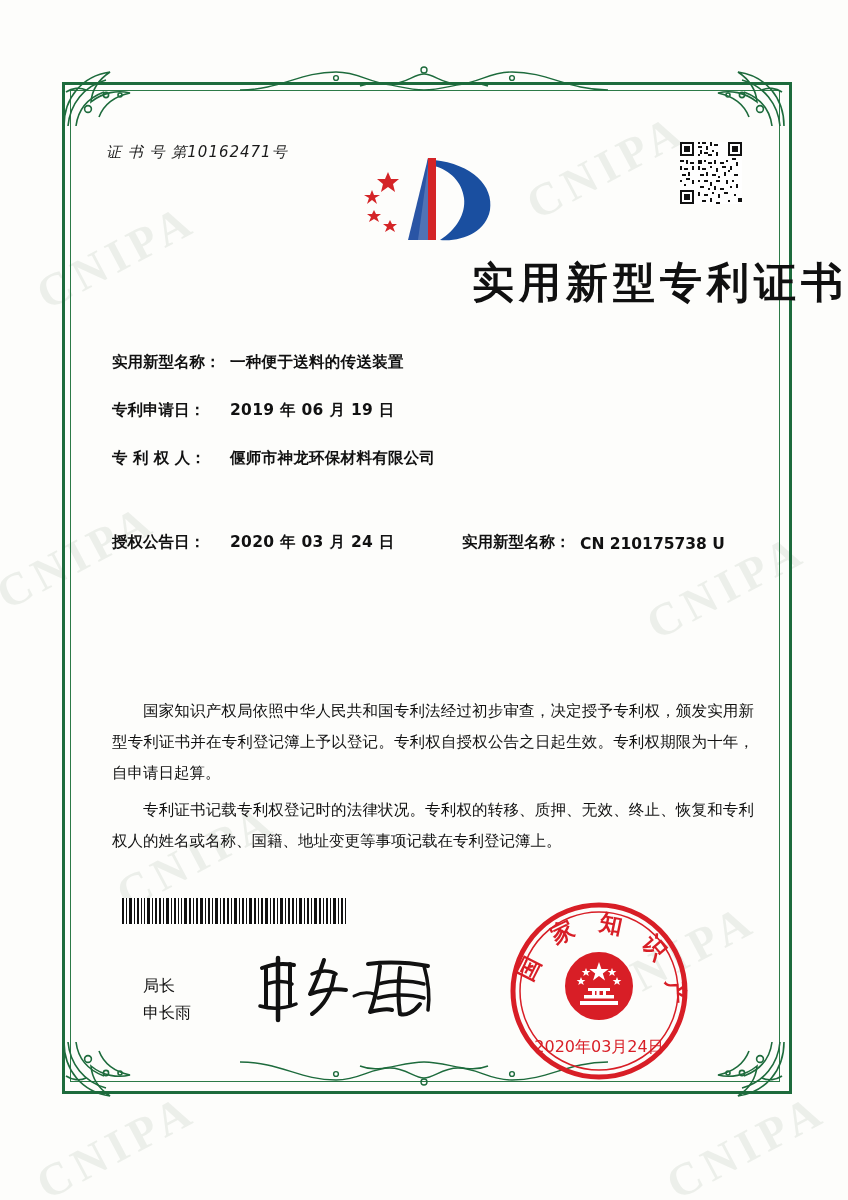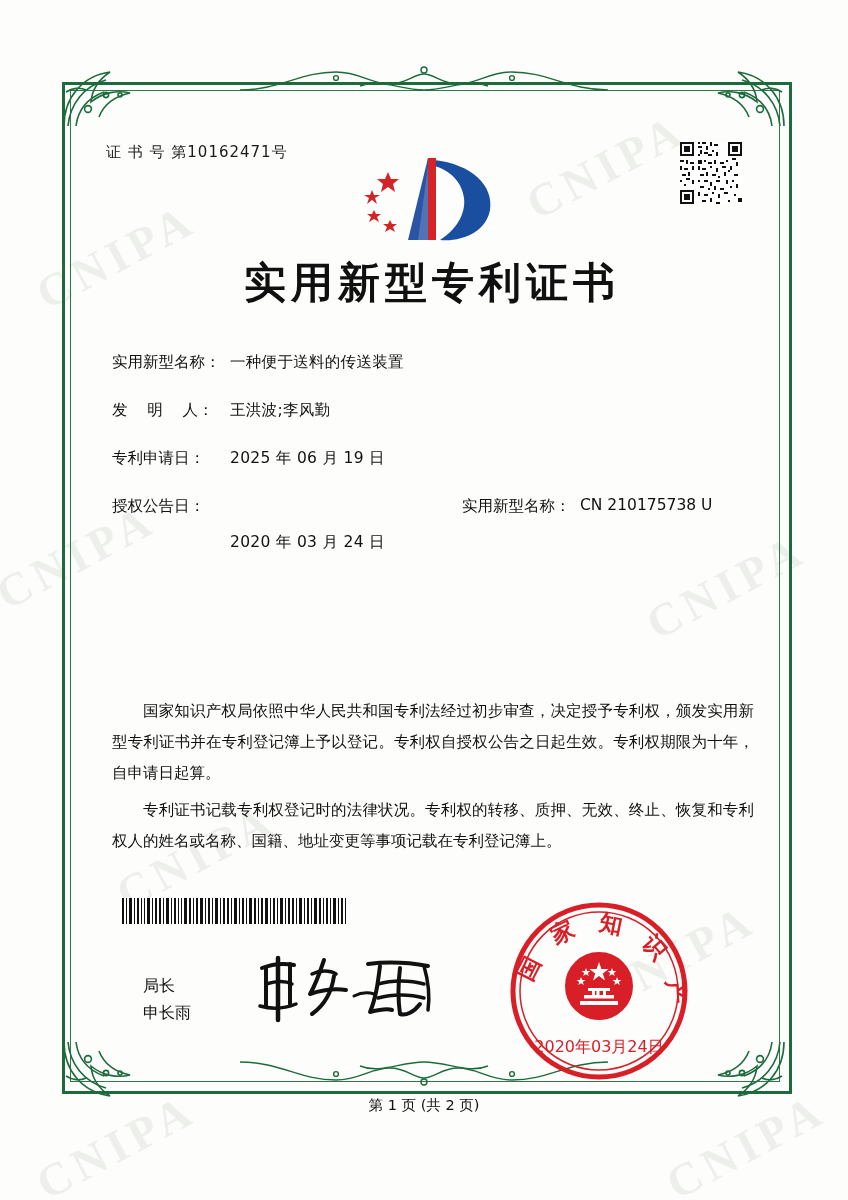--- a/index.html
+++ b/index.html
@@ -91,20 +91,21 @@
   }
 
   .cert-no {
     position: absolute;
     left: 106px;
     top: 143px;
     font-family: "DejaVu Sans", sans-serif;
     font-size: 15px;
     color: #1a1a1a;
     letter-spacing: 1px;
+    font-style: italic;
   }
 
   .qr {
     position: absolute;
     right: 106px;
     top: 142px;
     width: 62px;
     height: 62px;
   }
   .qr svg { display:block; }
@@ -117,40 +118,41 @@
     width: 160px;
     height: 94px;
   }
   .logo svg { display: block; }
 
   .title {
     position: absolute;
     left: 16px;
     right: 0;
     top: 255px;
-    text-align: center;
+    text-align: right;
     font-family: "DejaVu Sans", "Liberation Sans", sans-serif;
     font-weight: bold;
     font-size: 42px;
     letter-spacing: 5px;
     color: #101010;
   }
 
   .fields {
     position: absolute;
     left: 112px;
     top: 352px;
     width: 640px;
     font-size: 15.5px;
     color: #111;
   }
   .field-row {
     display: flex;
-    align-items: flex-start;
+    align-items: flex-end;
     margin-bottom: 27px;
+    font-weight: bold;
   }
   .field-label {
     width: 118px;
     flex: 0 0 118px;
     letter-spacing: 0px;
     white-space: pre;
   }
   .field-value {
     flex: 1;
     letter-spacing: 0.3px;
@@ -439,26 +441,26 @@
     </div>
 
     <div class="title">实用新型专利证书</div>
 
     <div class="fields">
       <div class="field-row">
         <div class="field-label">实用新型名称：</div>
         <div class="field-value">一种便于送料的传送装置</div>
       </div>
       <div class="field-row">
-        <div class="field-label">发    明    人：</div>
-        <div class="field-value">王洪波;李风勤</div>
+        <div class="field-label">专利申请日：</div>
+        <div class="field-value">2019 年 06 月 19 日</div>
       </div>
       <div class="field-row">
-        <div class="field-label">专利申请日：</div>
-        <div class="field-value">2025 年 06 月 19 日</div>
+        <div class="field-label">专 利 权 人：</div>
+        <div class="field-value">偃师市神龙环保材料有限公司</div>
       </div>
       <div class="field-row dual">
         <div class="field-label">授权公告日：</div>
         <div class="field-value">2020 年 03 月 24 日</div>
         <div class="field-label2">实用新型名称：</div>
         <div class="field-value2">CN 210175738 U</div>
       </div>
     </div>
 
     <div class="paragraphs">
@@ -589,16 +591,15 @@
             <rect x="80" y="88" width="22" height="3"></rect>
             <rect x="84" y="90" width="3" height="6"></rect>
             <rect x="95" y="90" width="3" height="6"></rect>
             <rect x="88.5" y="90" width="3" height="6"></rect>
           </g>
         </g>
         <text x="91" y="152" text-anchor="middle" font-family="'DejaVu Sans', sans-serif" font-size="16" fill="#d81e26">2020年03月24日</text>
       </svg>
     </div>
 
-    <div class="page-no">第 1 页 (共 2 页)</div>
 
   </div>
 </div>
 
 </body></html>

